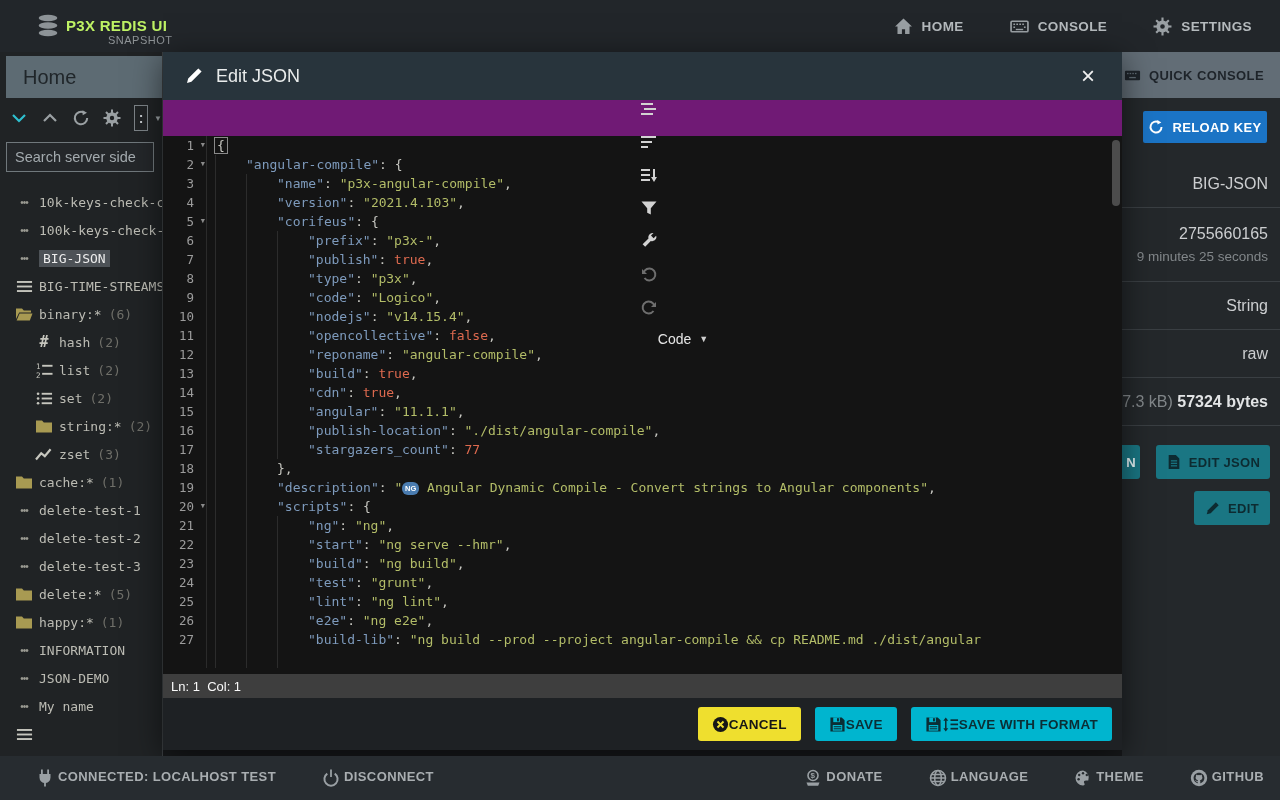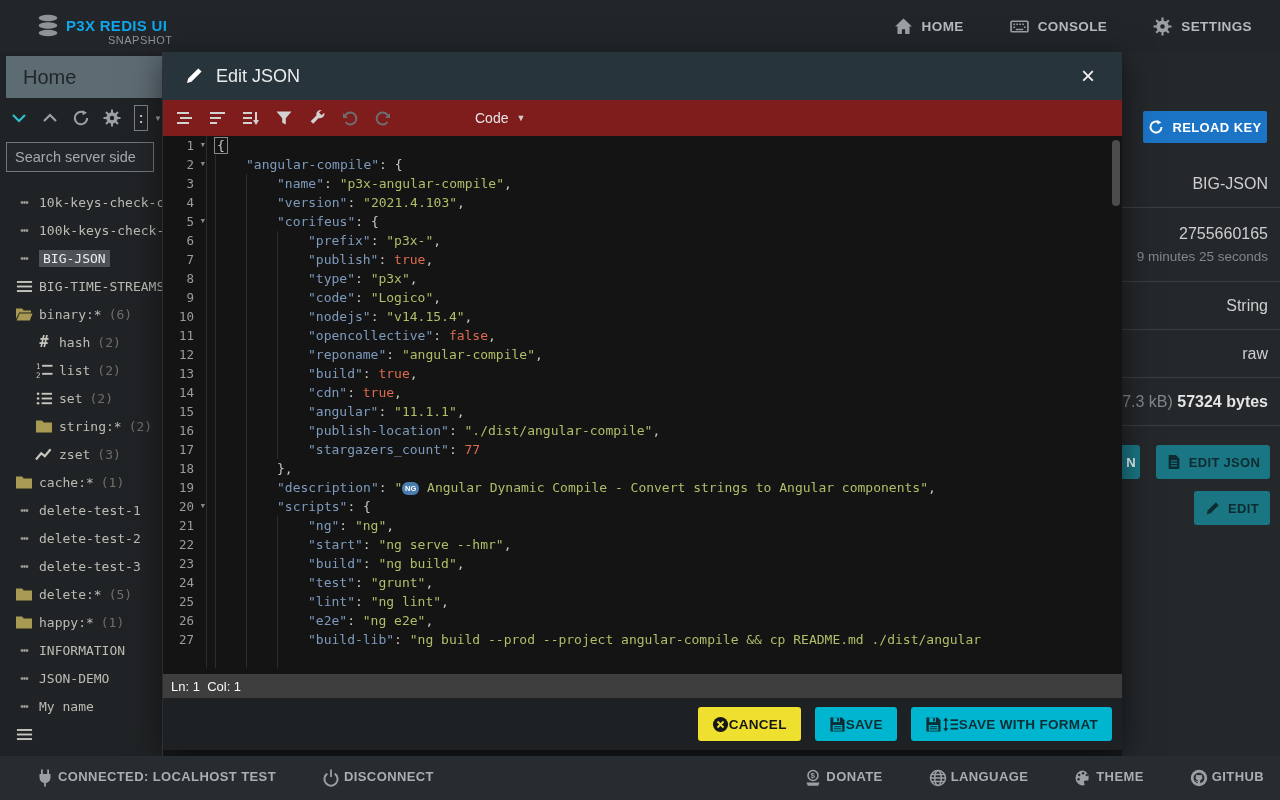--- a/index.html
+++ b/index.html
@@ -3,21 +3,21 @@
 <meta charset="utf-8">
 <style>
   * { margin:0; padding:0; box-sizing:border-box; }
   html,body { background:#000; }
   .screen { position:relative; width:1280px; height:800px; overflow:hidden;
             background:#17191b; font-family:"Liberation Sans",sans-serif; }
 
   
   .topbar { position:absolute; left:0; top:0; width:1280px; height:52px; background:#22262a; }
   .logo { position:absolute; left:36px; top:14px; width:24px; height:24px; color:#8d9397; }
-  .app-title { position:absolute; left:66px; top:17px; font-size:15px; font-weight:bold; color:#0ea5e9; letter-spacing:.3px; }
+  .app-title { position:absolute; left:66px; top:17px; font-size:15px; font-weight:bold; color:#bef264; letter-spacing:.3px; }
   .app-sub { position:absolute; left:108px; top:34px; font-size:11px; color:#8f9497; letter-spacing:.5px; }
   .topnav { position:absolute; right:28px; top:0; height:52px; display:flex; align-items:center; gap:46px; }
   .nav-item { display:flex; align-items:center; gap:9px; color:#b5babd; font-size:13.5px; font-weight:bold; letter-spacing:.4px; cursor:pointer; }
   .nav-item .ic { width:19px; height:19px; color:#9aa0a4; display:inline-flex; }
 
   
   .sidebar { position:absolute; left:0; top:52px; width:163px; height:704px; background:#202325;
              border-right:1px solid #3c4043; overflow:hidden; }
   .side-tab { margin:4px 0 0 6px; height:42px; background:#5d6b73; color:#20262a;
               font-size:20px; display:flex; align-items:center; padding-left:17px; }
@@ -66,21 +66,21 @@
   .btn-edit { right:10px; top:439px; width:76px; }
 
   
   .modal { position:absolute; left:163px; top:52px; width:959px; height:698px; background:#141414;
            box-shadow:0 6px 30px rgba(0,0,0,.55); }
   .m-head { height:48px; background:#28343c; display:flex; align-items:center; padding-left:22px; gap:13px; }
   .m-head .ic { width:18px; height:18px; color:#fff; display:inline-flex; }
   .m-title { color:#e9ecec; font-size:18px; }
   .m-close { position:absolute; right:18px; top:8px; width:32px; height:32px; color:#f0f0f0; font-size:24px;
              display:flex; align-items:center; justify-content:center; cursor:pointer; }
-  .m-tools { height:36px; background:#7f1d1d; display:flex; align-items:center; padding-left:13px; gap:15px; }
+  .m-tools { height:36px; background:#701a75; display:flex; align-items:center; padding-left:13px; gap:15px;flex-direction:column; }
   .m-tools .ic { width:18px; height:18px; color:#d2d2d2; display:inline-flex; cursor:pointer; }
   .m-tools .ic.dis { color:#6e6e6e; }
   .mode-sel { margin-left:68px; color:#e6e6e6; font-size:14px; display:flex; align-items:center; gap:8px; cursor:pointer; }
   .mode-sel .car { font-size:9px; color:#cfcfcf; }
 
   .m-editor { position:relative; height:538px; overflow:hidden; font-family:"DejaVu Sans Mono",monospace; }
   .ed-row { display:flex; height:19px; line-height:19px; white-space:pre; }
   .gut { width:44px; flex:none; text-align:right; padding-right:12px; color:#9c9c9c; font-size:12.5px;
          border-right:1px solid #2b2b2b; position:relative; }
   .fold { position:absolute; right:1px; top:0; font-size:7px; color:#8a8a8a; }
@@ -378,20 +378,35 @@
               <rect x="1" y="8" width="16" height="2"></rect>
               <rect x="1" y="12.8" width="16" height="2"></rect>
             </svg>
           </span>
           <span class="t-label"></span>
         </div>
       </div>
   </aside>
 
   <section class="rightpanel">
+    <div class="rp-tab">
+      <span class="ic">
+          <svg viewBox="0 0 18 18">
+            <rect x="1" y="4" width="16" height="10" rx="1" fill="currentColor"></rect>
+            <g fill="#626d76">
+              <rect x="3.2" y="6.2" width="1.6" height="1.4"></rect>
+              <rect x="6" y="6.2" width="1.6" height="1.4"></rect>
+              <rect x="8.8" y="6.2" width="1.6" height="1.4"></rect>
+              <rect x="11.6" y="6.2" width="1.6" height="1.4"></rect>
+              <rect x="5.5" y="10.5" width="7" height="1.4"></rect>
+            </g>
+          </svg>
+        </span>
+      <span>QUICK CONSOLE</span>
+    </div>
     <div class="reload-btn">
       <span class="ic">
           <svg viewBox="0 0 18 18">
             <path d="M15.2 9A6.2 6.2 0 1 1 12 3.6" fill="none" stroke="currentColor" stroke-width="2.2"></path>
             <path d="M10.5 1.2 15 3.8l-4.3 2.4z" fill="currentColor"></path>
           </svg>
         </span>
       <span>RELOAD KEY</span>
     </div>
     <div class="rp-rows">

